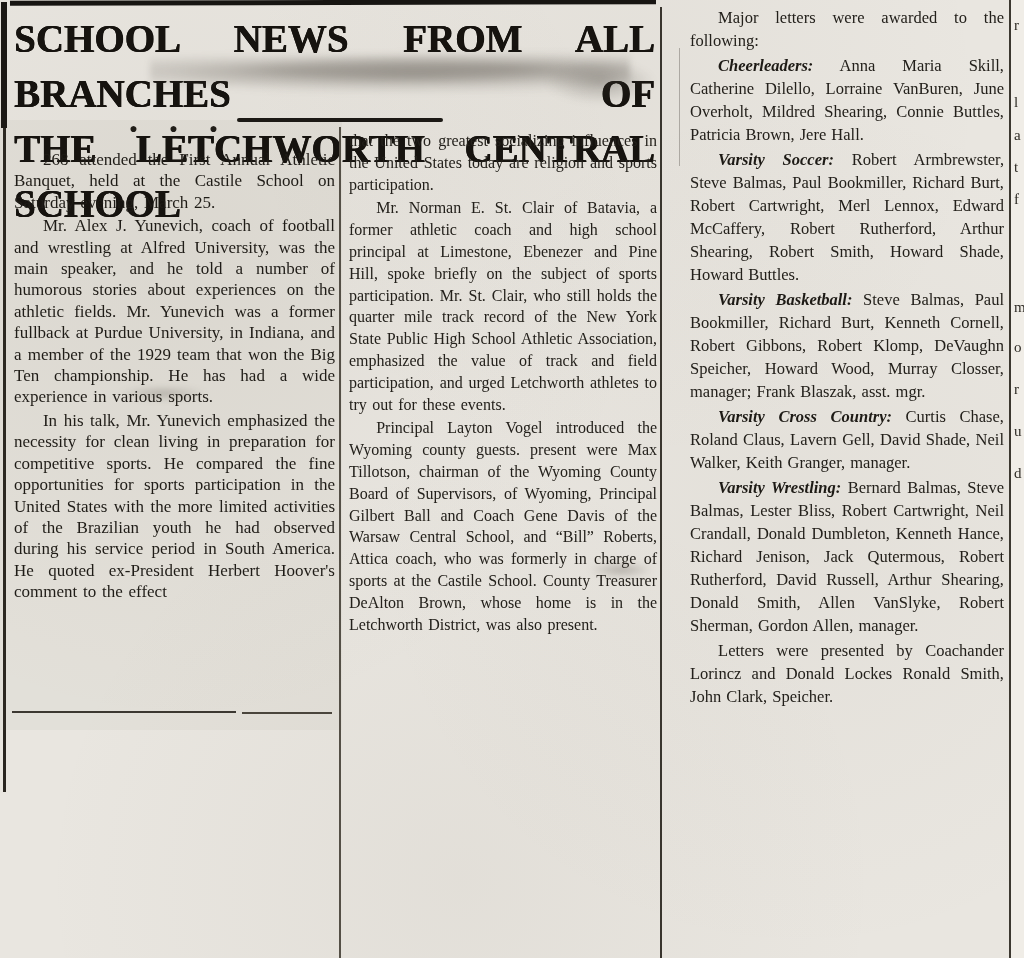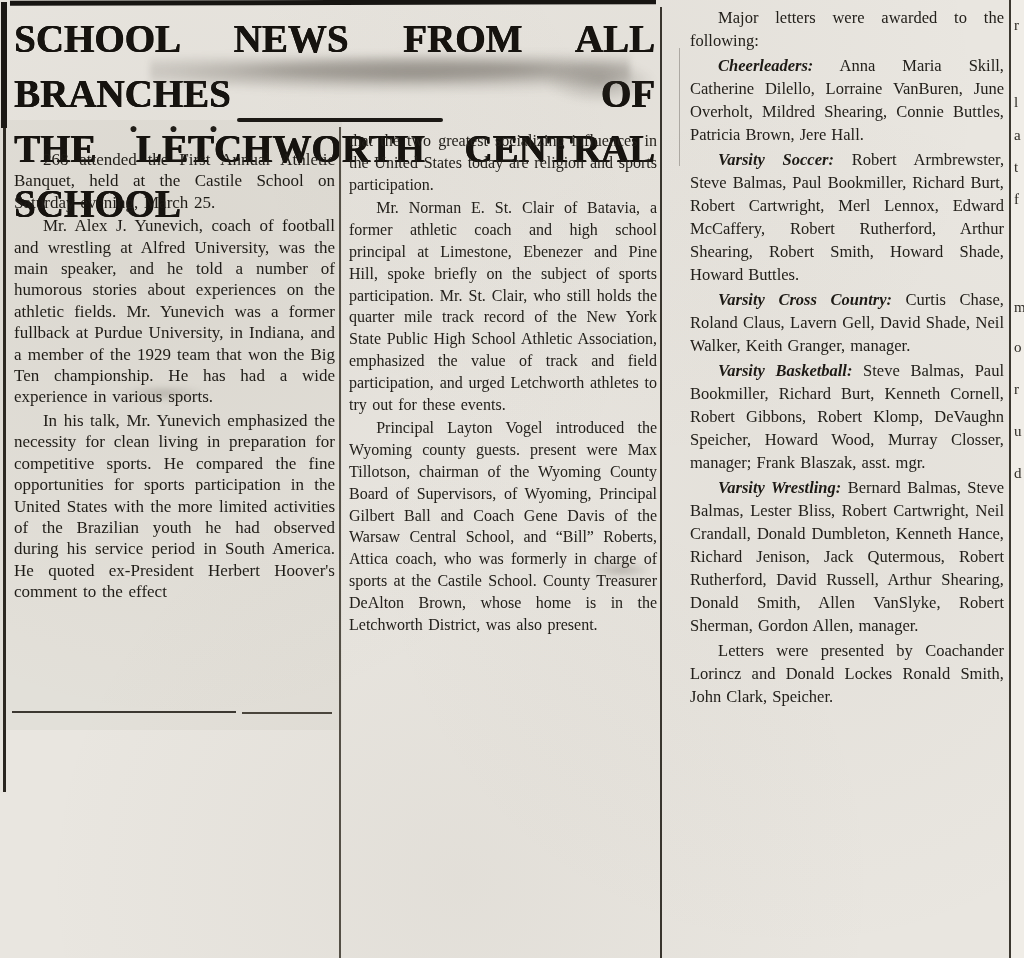--- a/index.html
+++ b/index.html
@@ -124,22 +124,22 @@
     <p>Principal Layton Vogel introduced the Wyoming county guests. present were Max Tillotson, chairman of the Wyoming County Board of Supervisors, of Wyoming, Principal Gilbert Ball and Coach Gene Davis of the Warsaw Central School, and “Bill” Roberts, Attica coach, who was formerly in charge of sports at the Castile School. County Treasurer DeAlton Brown, whose home is in the Letchworth District, was also present.</p>
   </div>
 
   <div class="rule divider-2"></div>
   <div class="rule divider-2b"></div>
 
   <div class="col col-3">
     <p>Major letters were awarded to the following:</p>
     <p><b class="lead">Cheerleaders:</b> <span>Anna Maria Skill, Catherine Dilello, Lorraine VanBuren, June Overholt, Mildred Shearing, Connie Buttles, Patricia Brown, Jere Hall.</span></p>
     <p><b class="lead">Varsity Soccer:</b> <span>Robert Armbrewster, Steve Balmas, Paul Bookmiller, Richard Burt, Robert Cartwright, Merl Lennox, Edward McCaffery, Robert Rutherford, Arthur Shearing, Robert Smith, Howard Shade, Howard Buttles.</span></p>
+    <p><b class="lead">Varsity Basketball:</b> <span>Steve Balmas, Paul Bookmiller, Richard Burt, Kenneth Cornell, Robert Gibbons, Robert Klomp, DeVaughn Speicher, Howard Wood, Murray Closser, manager; Frank Blaszak, asst. mgr.</span></p>
     <p><b class="lead">Varsity Cross Country:</b> <span>Curtis Chase, Roland Claus, Lavern Gell, David Shade, Neil Walker, Keith Granger, manager.</span></p>
-    <p><b class="lead">Varsity Basketball:</b> <span>Steve Balmas, Paul Bookmiller, Richard Burt, Kenneth Cornell, Robert Gibbons, Robert Klomp, DeVaughn Speicher, Howard Wood, Murray Closser, manager; Frank Blaszak, asst. mgr.</span></p>
     <p><b class="lead">Varsity Wrestling:</b> <span>Bernard Balmas, Steve Balmas, Lester Bliss, Robert Cartwright, Neil Crandall, Donald Dumbleton, Kenneth Hance, Richard Jenison, Jack Qutermous, Robert Rutherford, David Russell, Arthur Shearing, Donald Smith, Allen VanSlyke, Robert Sherman, Gordon Allen, manager.</span></p>
     <p>Letters were presented by Coachander Lorincz and Donald Lockes Ronald Smith, John Clark, Speicher.</p>
   </div>
 
   <div class="right-strip"></div>
   <div class="rule divider-right"></div>
   <span class="edge-frag" style="top:18px">r</span>
   <span class="edge-frag" style="top:95px">l</span>
   <span class="edge-frag" style="top:128px">a</span>
   <span class="edge-frag" style="top:160px">t</span>

